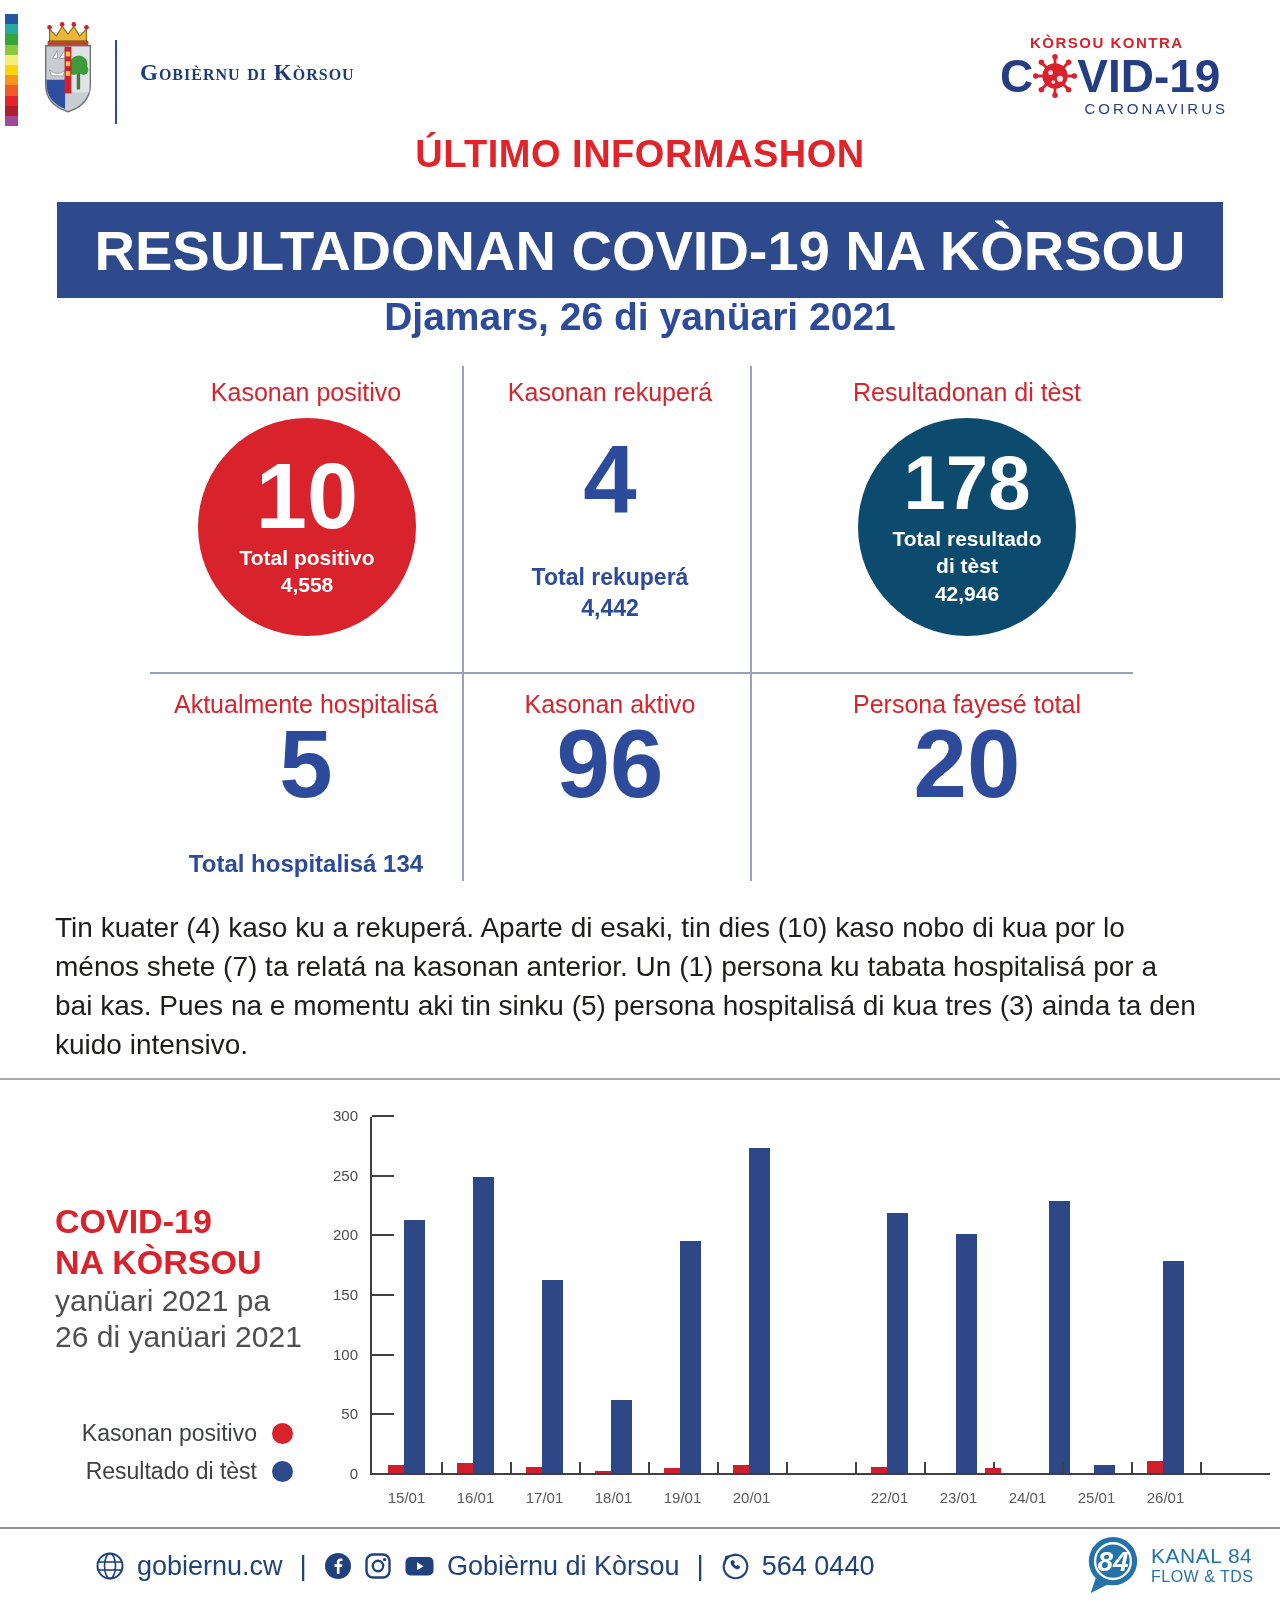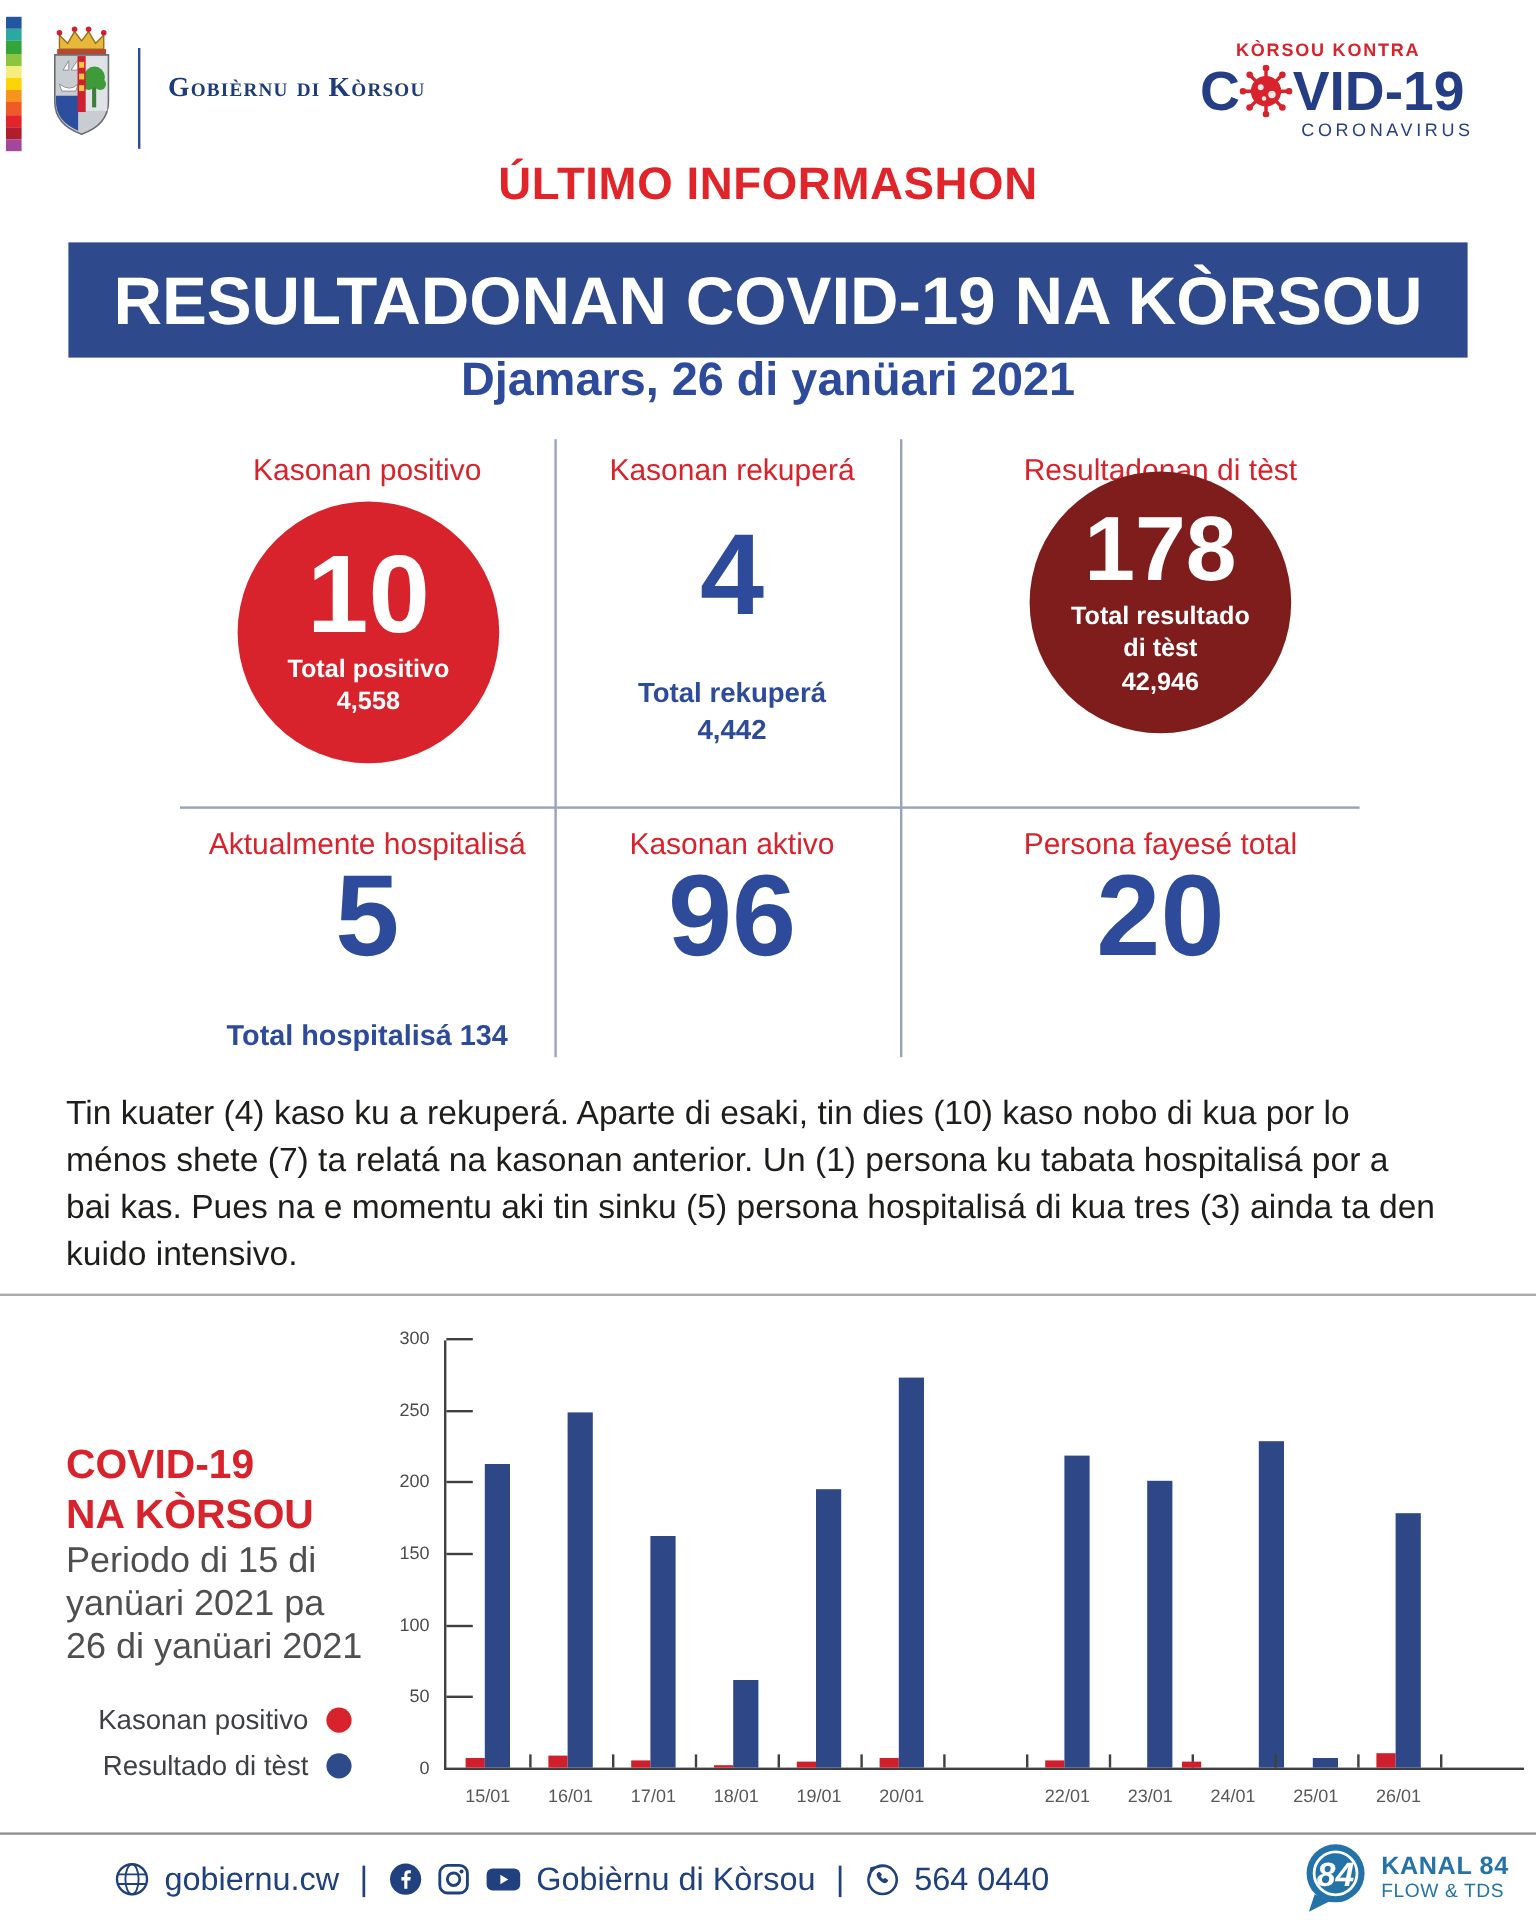--- a/index.html
+++ b/index.html
@@ -33,21 +33,21 @@
   .hline{left:150px;top:672px;width:983px;height:2px}
 
   .stat-label{width:340px;text-align:center;color:#d8232d;font-size:25px}
   .lab-r1{top:378px}
   .lab-r2{top:690px}
   .c1{left:136px}.c2{left:440px}.c3{left:797px}
 
   .circle{width:218px;height:218px;border-radius:50%;display:flex;flex-direction:column;
           align-items:center;justify-content:center;color:#fff;text-align:center}
   .circle-red{left:198px;top:418px;background:#d8222c}
-  .circle-blue{left:858px;top:393px;background:#7f1d1d}
+  .circle-blue{left:858px;top:418px;background:#0c4a6e}
   .circle-big{font-weight:bold;font-size:92px;line-height:.9}
   .circle-big-sm{font-weight:bold;font-size:76px;line-height:.95}
   .circle-sub{font-weight:bold;font-size:21px;line-height:1.3;margin-top:6px}
 
   .big-num{width:340px;text-align:center;color:#2d4b9a;font-weight:bold;font-size:96px;line-height:1}
   .num-rekupera{top:432px}
   .sub-blue{width:340px;text-align:center;color:#2d4b9a;font-weight:bold;font-size:23px;line-height:1.35}
   .sub-rekupera{top:562px}
   .num-r2{top:716px}
   .sub-hosp{top:848px;font-size:24px}
@@ -82,21 +82,21 @@
            font-size:15px;color:#57585a}
 
   
   .footer-line{left:0;top:1527px;width:100%;height:2px;background:#8f9093}
   .footer{left:95px;top:1543px;height:46px;display:flex;align-items:center;gap:12px;
           color:#21417e;font-size:27px}
   .f-sep{font-size:28px;color:#21417e;padding:0 5px;font-weight:normal}
   .f-icon{display:flex;align-items:flex-end}
   .kanal{left:1083px;top:1535px;display:flex;align-items:center;gap:10px}
   .kanal-text{display:flex;flex-direction:column;line-height:1.15}
-  .kanal-l1{color:#2773a8;font-weight:bold;font-size:21px;letter-spacing:.5px}
+  .kanal-l1{color:#2773a8;font-weight:normal;font-size:21px;letter-spacing:.5px}
   .kanal-l2{color:#2773a8;font-size:16px;letter-spacing:.5px}
 </style>
 </head>
 <body>
 
 <div class="page">
 
   <div class="abs stripe">
       <div style="flex: 1 1 0%; background: rgb(36, 86, 160);"></div>
       <div style="flex: 1 1 0%; background: rgb(42, 169, 162);"></div>
@@ -229,21 +229,20 @@
     <div>ménos shete (7) ta relatá na kasonan anterior. Un (1) persona ku tabata hospitalisá por a</div>
     <div>bai kas. Pues na e momentu aki tin sinku (5) persona hospitalisá di kua tres (3) ainda ta den</div>
     <div>kuido intensivo.</div>
   </div>
 
   <div class="abs divider"></div>
 
   <div class="abs cp-t1">COVID-19</div>
   <div class="abs cp-t2">NA KÒRSOU</div>
   <div class="abs cp-period">
-    <div>Periodo di 15 di</div>
     <div>yanüari 2021 pa</div>
     <div>26 di yanüari 2021</div>
   </div>
 
   <div class="abs legend">
     <div class="legend-row">
       <span class="legend-label">Kasonan positivo</span>
       <span class="legend-dot dot-red"></span>
     </div>
     <div class="legend-row">

